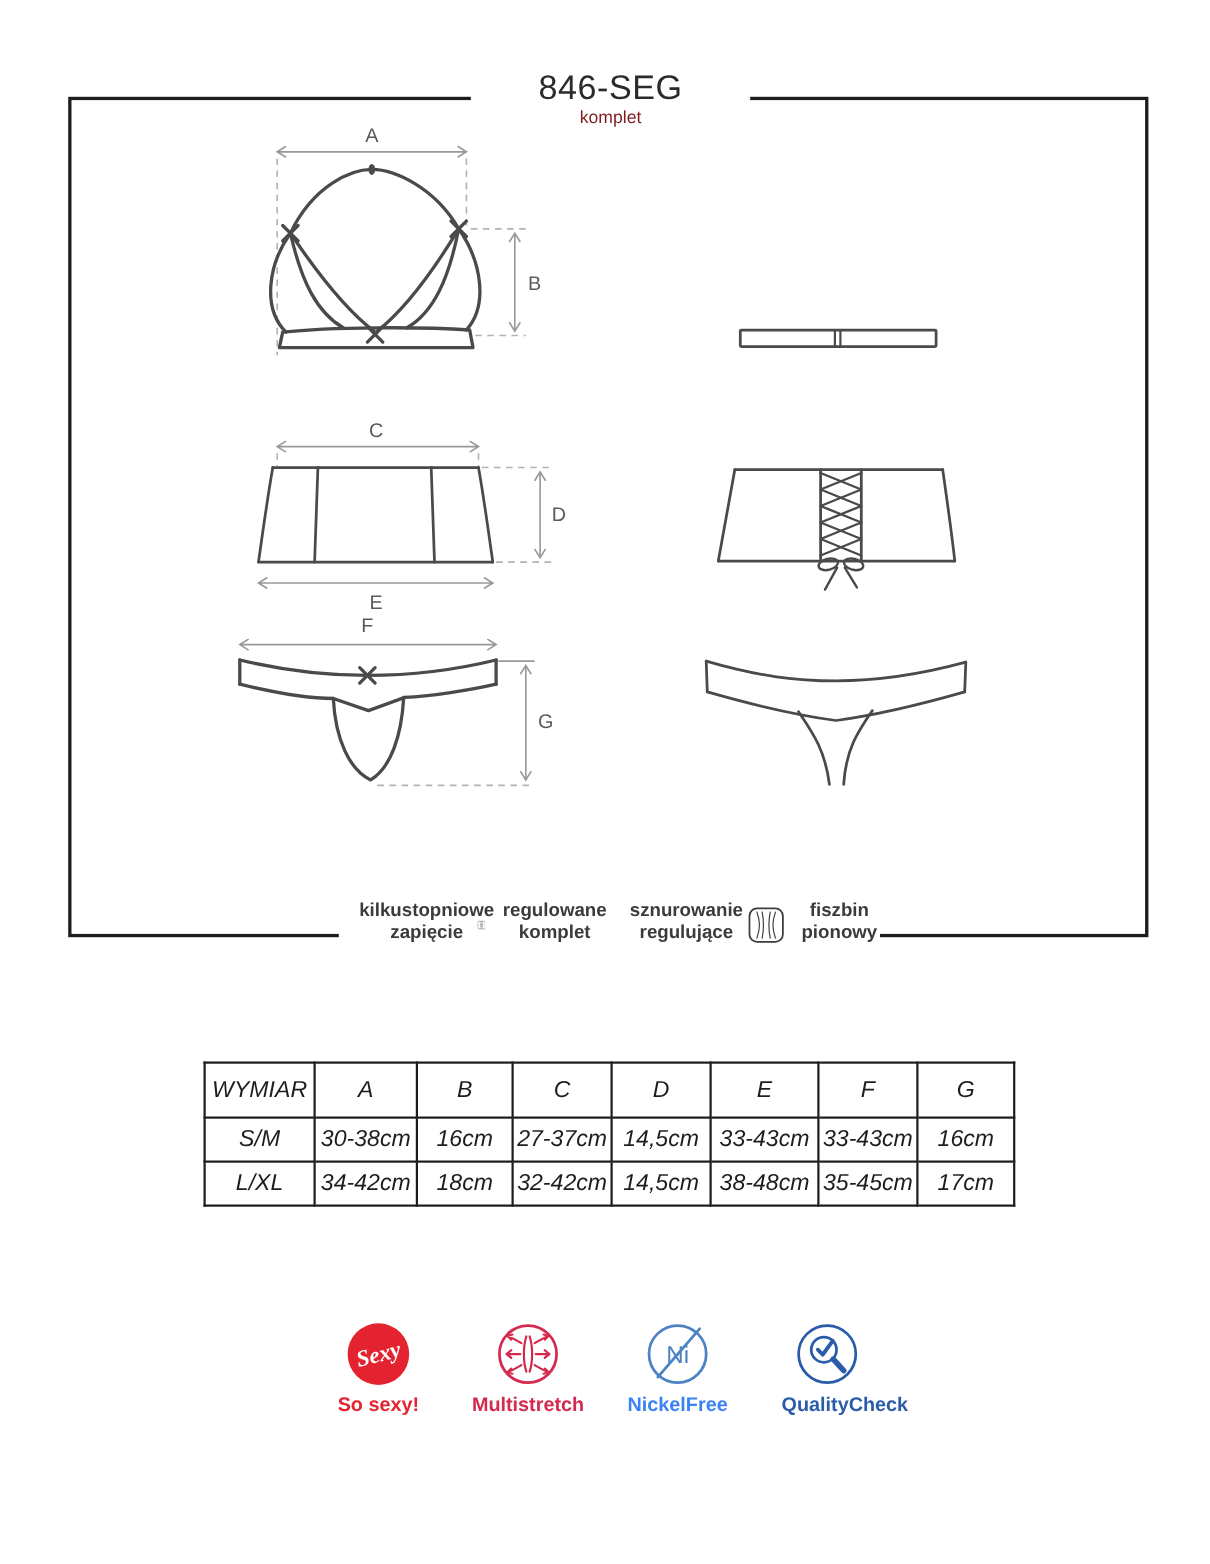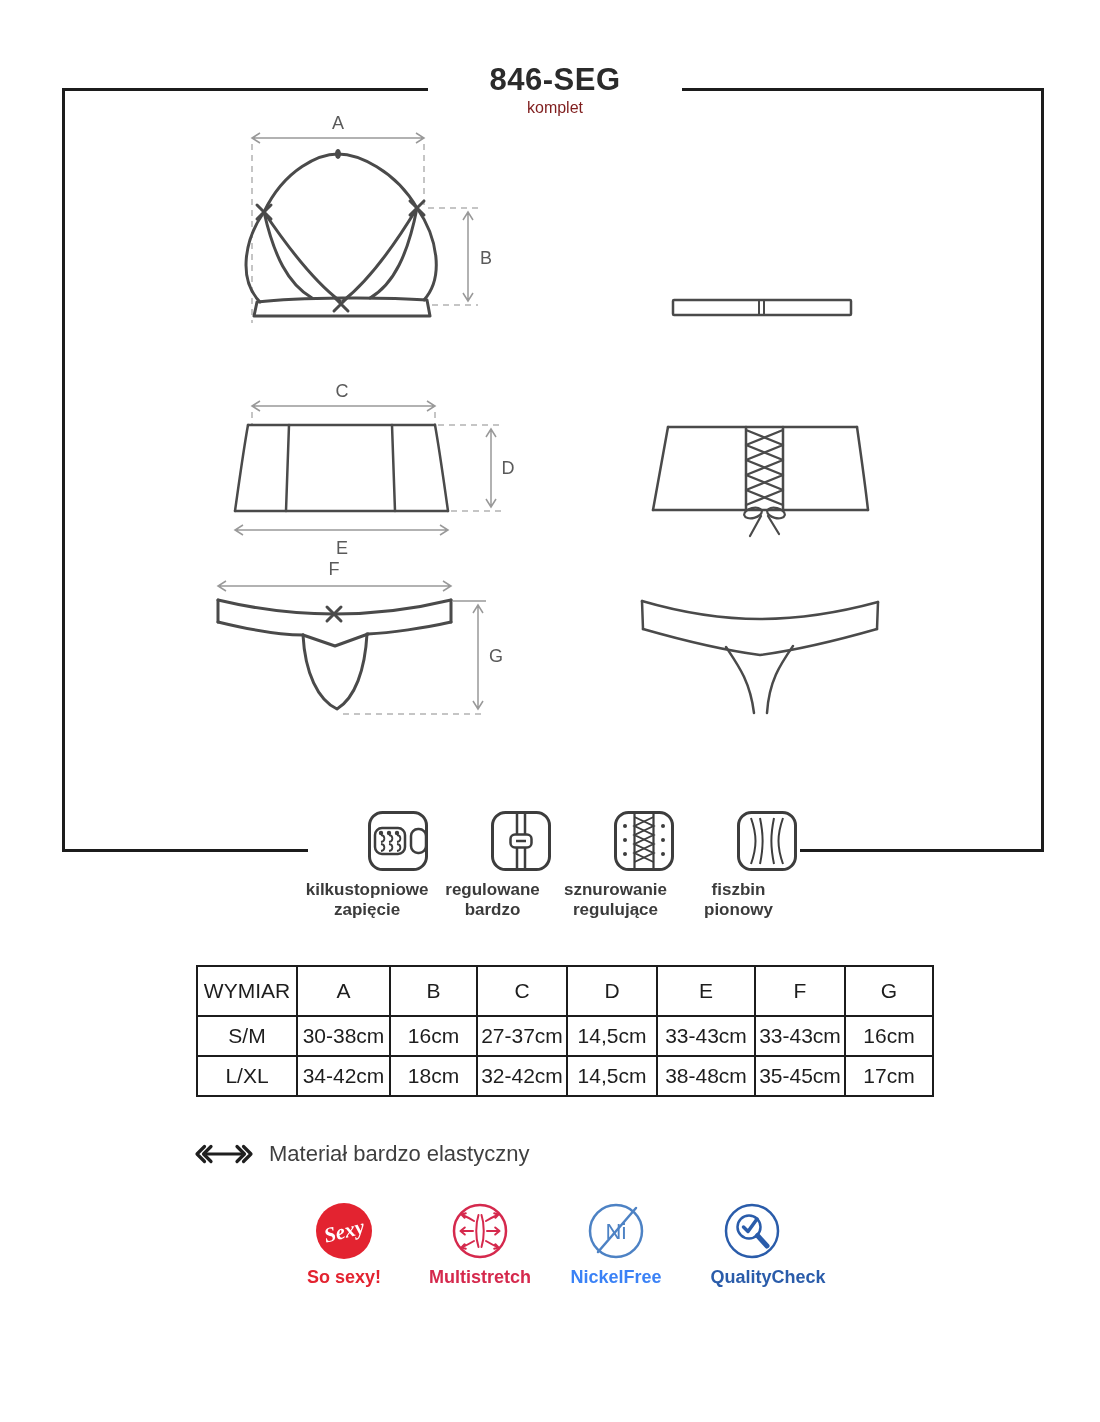--- a/index.html
+++ b/index.html
@@ -3,41 +3,41 @@
 <meta charset="utf-8">
 <style>
   * { margin:0; padding:0; box-sizing:border-box; }
   body { background:#fff; font-family:"Liberation Sans", sans-serif; }
   .page { position:relative; width:1100px; height:1422px; background:#fff; overflow:hidden; }
 
   
   .frame { position:absolute; left:62px; top:88px; width:982px; height:764px; border:3px solid #1c1c1c; background:#fff; }
 
   .title-block { position:absolute; left:428px; top:58px; width:254px; text-align:center; background:#fff; z-index:3; padding:4px 0 2px 0; }
-  .title { font-size:31px; font-weight:bold; color:#2b2b2b; letter-spacing:0.5px; }
+  .title { font-size:31px; font-weight:normal; color:#2b2b2b; letter-spacing:0.5px; }
   .subtitle { font-size:16px; color:#7f1d1d; margin-top:1px; }
 
   .diag { position:absolute; z-index:2; }
 
   
   .garment { stroke:#4a4a4a; stroke-width:3; fill:none; stroke-linecap:round; stroke-linejoin:round; }
   .garment-thin { stroke:#4a4a4a; stroke-width:2.5; fill:none; stroke-linecap:round; stroke-linejoin:round; }
   .dim { stroke:#999; stroke-width:1.5; fill:none; }
   .dim-dash { stroke:#b3b3b3; stroke-width:1.5; fill:none; stroke-dasharray:6 5; }
   .dim-label { font-family:"Liberation Sans", sans-serif; font-size:18px; fill:#5a5a5a; }
 
   
   .features-row { position:absolute; left:308px; top:810px; width:492px; background:#fff; z-index:4;
                   display:flex; justify-content:space-around; }
-  .feature { width:118px; display:flex; flex-direction:column; align-items:flex-end; }
+  .feature { width:118px; display:flex; flex-direction:row; align-items:flex-start;gap:16px; }
   .feature-icon { stroke:#3d3d3d; fill:none; }
   .feature-label { margin-top:8px; font-size:17px; font-weight:bold; color:#3b3b3b; text-align:center; line-height:1.18; }
 
   
-  .size-table { position:absolute; left:196px; top:965px; border-collapse:collapse; z-index:2; }
+  .size-table { position:absolute; left:185px; top:965px; border-collapse:collapse; z-index:2;font-style:italic; }
   .size-table td, .size-table th { border:2px solid #1c1c1c; text-align:center; vertical-align:middle;
         font-size:21px; color:#1d1d1d; font-weight:normal; background:#fff; }
   .size-table .hrow td { height:50px; }
   .size-table .drow td { height:40px; }
   .c0{width:100px;} .c1{width:93px;} .c2{width:87px;} .c3{width:90px;} .c4{width:90px;} .c5{width:98px;} .c6{width:90px;} .c7{width:88px;}
 
   
   .material-note { position:absolute; left:193px; top:1141px; display:flex; align-items:center; z-index:2; }
   .material-text { margin-left:14px; font-size:22px; color:#3f3f3f; }
 
@@ -186,21 +186,21 @@
       </svg>
       <div class="feature-label">kilkustopniowe zapięcie</div>
     </div>
     <div class="feature">
       <svg class="feature-icon" width="62" height="62" viewBox="0 0 62 62">
         <rect x="2.5" y="2.5" width="57" height="57" rx="13" stroke-width="3"></rect>
         <path d="M27 3 V59 M35 3 V59" stroke-width="2.5"></path>
         <rect x="20.5" y="24.5" width="21" height="13" rx="4.5" stroke-width="2.5" fill="#fff"></rect>
         <path d="M26 31 H36" stroke-width="2.5"></path>
       </svg>
-      <div class="feature-label">regulowane bardzo</div>
+      <div class="feature-label">regulowane komplet</div>
     </div>
     <div class="feature">
       <svg class="feature-icon" width="62" height="62" viewBox="0 0 62 62">
         <rect x="2.5" y="2.5" width="57" height="57" rx="13" stroke-width="3"></rect>
         <path d="M21.5 3 V59 M40.5 3 V59" stroke-width="2.2"></path>
         <g stroke-width="1.9">
           <path d="M21.5 7 L40.5 16 L21.5 25 L40.5 34 L21.5 43 L40.5 52"></path>
           <path d="M40.5 7 L21.5 16 L40.5 25 L21.5 34 L40.5 43 L21.5 52"></path>
         </g>
         <g fill="#3d3d3d" stroke="none">
@@ -256,30 +256,20 @@
         <td>18cm</td>
         <td>32-42cm</td>
         <td>14,5cm</td>
         <td>38-48cm</td>
         <td>35-45cm</td>
         <td>17cm</td>
       </tr>
     </tbody>
   </table>
 
-  <div class="material-note">
-    <svg width="62" height="24" viewBox="0 0 62 24">
-      <g stroke="#1f1f1f" stroke-width="3.2" fill="none" stroke-linecap="round" stroke-linejoin="round">
-        <path d="M14 12 H48"></path>
-        <path d="M18 4.5 L10.5 12 L18 19.5 M11.5 4.5 L4 12 L11.5 19.5"></path>
-        <path d="M44 4.5 L51.5 12 L44 19.5 M50.5 4.5 L58 12 L50.5 19.5"></path>
-      </g>
-    </svg>
-    <span class="material-text">Materiał bardzo elastyczny</span>
-  </div>
 
   <div class="badges-row">
     <div class="badge badge-sexy">
       <svg width="58" height="58" viewBox="0 0 58 58">
         <circle cx="29" cy="29" r="28" fill="#e32330"></circle>
         <text class="script-text" x="29" y="36" text-anchor="middle" font-size="21" fill="#ffffff" transform="rotate(-14 29 29)">Sexy</text>
       </svg>
       <div class="badge-label">So sexy!</div>
     </div>
     <div class="badge badge-multistretch">

